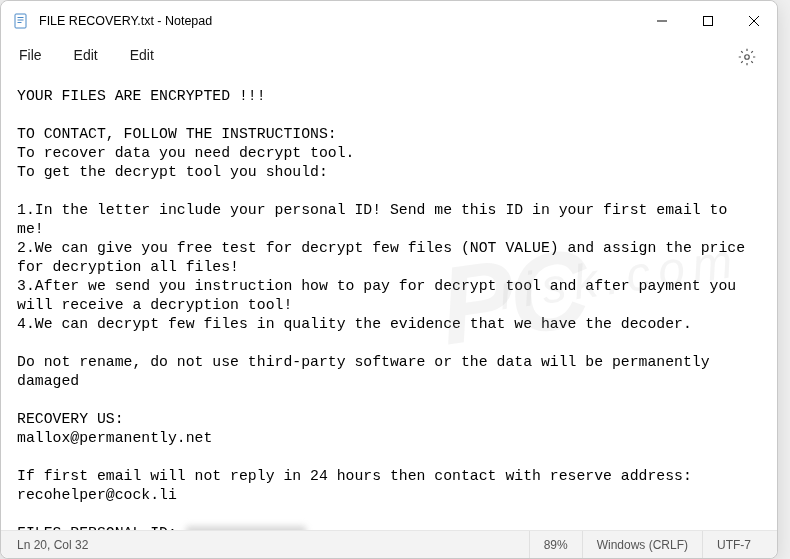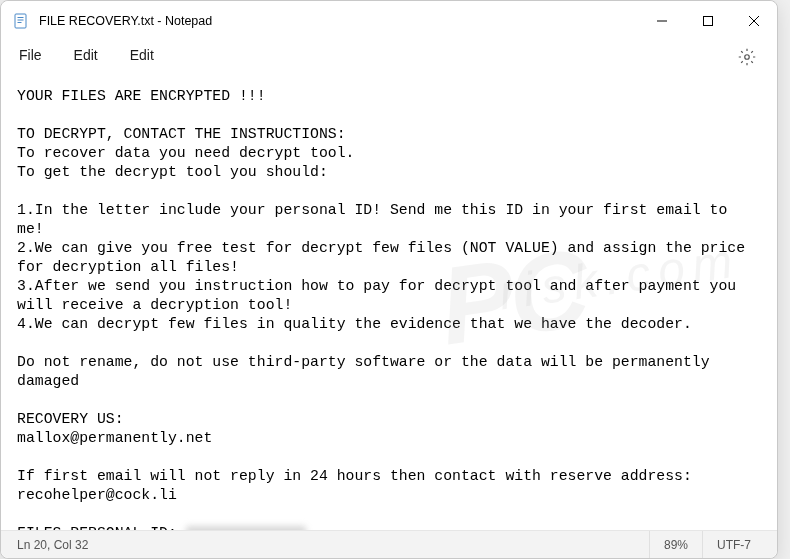--- a/index.html
+++ b/index.html
@@ -190,21 +190,21 @@
         <svg width="18" height="18" viewBox="0 0 24 24" fill="none" stroke="#555" stroke-width="1.6">
           <circle cx="12" cy="12" r="3"></circle>
           <path d="M12 1v3m0 16v3M4.2 4.2l2.1 2.1m11.4 11.4 2.1 2.1M1 12h3m16 0h3M4.2 19.8l2.1-2.1m11.4-11.4 2.1-2.1"></path>
         </svg>
       </span>
     </div>
   </div>
 
   <div class="content"><span>YOUR FILES ARE ENCRYPTED !!!</span>
 <span></span>
-<span>TO DECRYPT, CONTACT THE INSTRUCTIONS:</span>
+<span>TO CONTACT, FOLLOW THE INSTRUCTIONS:</span>
 <span>To recover data you need decrypt tool.</span>
 <span>To get the decrypt tool you should:</span>
 <span></span>
 <span>1.In the letter include your personal ID! Send me this ID in your first email to me!</span>
 <span>2.We can give you free test for decrypt few files (NOT VALUE) and assign the price for decryption all files!</span>
 <span>3.After we send you instruction how to pay for decrypt tool and after payment you will receive a decryption tool!</span>
 <span>4.We can decrypt few files in quality the evidence that we have the decoder.</span>
 <span></span>
 <span>Do not rename, do not use third-party software or the data will be permanently damaged</span>
 <span></span>
@@ -217,16 +217,17 @@
 <span>FILES PERSONAL ID: </span><span class="redacted"></span>
     <div class="watermark">
       <span>PC</span>
       <span class="sub">risk.com</span>
     </div>
   </div>
 
   <div class="statusbar">
     <div class="status-seg">Ln 20, Col 32</div>
     <div class="status-seg">89%</div>
+    <div class="status-seg">Windows (CRLF)</div>
     <div class="status-seg">UTF-7</div>
   </div>
 
 </div>
 
 </body></html>

